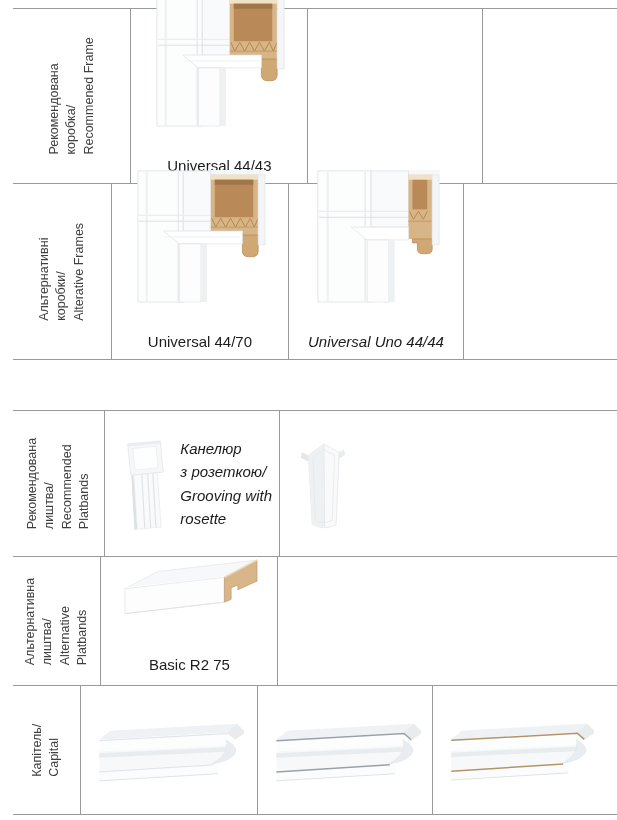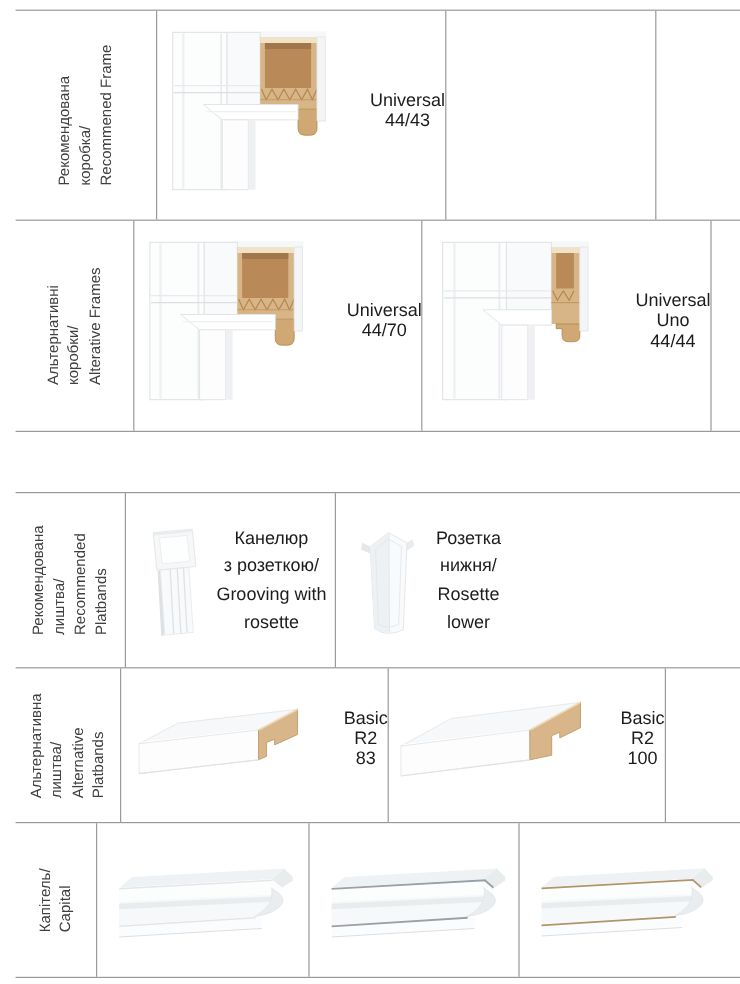--- a/index.html
+++ b/index.html
@@ -7,32 +7,32 @@
     width:617px;height:820px;position:relative;background:#ffffff;
     font-family:"Liberation Sans", sans-serif;color:#1c1c1c;overflow:hidden;
   }
   .tbl{position:absolute;left:13px;width:604px;border-top:1px solid #97999b;}
   .tbl-frames{top:8px;}
   .tbl-platbands{top:410px;}
   .row{display:flex;border-bottom:1px solid #97999b;}
   .c{box-sizing:border-box;position:relative;}
   .c-label{flex:0 0 68px;border-right:1px solid #97999b;display:flex;align-items:center;justify-content:center;overflow:visible;}
   .c1{flex:0 0 177px;border-right:1px solid #97999b;}
-  .c2{flex:0 0 175px;border-right:1px solid #97999b;}
+  .c2{flex:0 0 175px;border-right:1px solid #97999b;font-style:italic;}
   .c3{flex:1 1 auto;}
   .vlabel{
     flex:0 0 auto;width:max-content;transform:rotate(-90deg);
     font-size:12.5px;line-height:1.38;color:#3f3f3f;white-space:pre-line;text-align:left;
   }
-  .stack{height:100%;display:flex;align-items:center;justify-content:flex-end;padding-bottom:9px;box-sizing:border-box;gap:27px;}
+  .stack{height:100%;display:flex;flex-direction:column;align-items:center;justify-content:flex-end;padding-bottom:9px;box-sizing:border-box;gap:27px;}
   .stack .imgwrap{flex:1 1 auto;display:flex;align-items:center;justify-content:center;}
   .cap{font-size:15px;color:#1c1c1c;white-space:pre-line;}
   .cap-center{text-align:center;}
   .side{height:100%;display:flex;align-items:center;padding-left:16px;box-sizing:border-box;}
-  .side .cap{margin-left:13px;line-height:1.55;text-align:center;}
+  .side .cap{margin-left:13px;line-height:1.55;text-align:left;}
   .capitalwrap{height:100%;display:flex;align-items:center;padding-left:13px;box-sizing:border-box;}
   svg{display:block;}
   .trim-plain{stroke:#e3e6e9;stroke-width:1.4;fill:none;}
   .trim-silver{stroke:#9aa1a6;stroke-width:1.7;fill:none;}
   .trim-gold{stroke:#b2946a;stroke-width:1.7;fill:none;}
 </style>
 </head>
 <body>
 
 <div class="tbl tbl-frames">
@@ -169,24 +169,20 @@
     <div class="c c3">
       <div class="side">
         <svg width="54" height="120" viewBox="0 0 70 122">
           <polygon points="8,20 16,24 17,32 6,27" fill="#e3e7ea"></polygon>
           <polygon points="62,16 54,21 55,29 64,23" fill="#e9edef"></polygon>
           <path d="M16,24 L36,9 L56,20 L52,114 Q35,122 21,113 Z" fill="#f9fafb" stroke="#dfe2e5" stroke-width="0.9"></path>
           <path d="M16,24 L36,9 L37,117 Q28,117 21,113 Z" fill="#eef1f3"></path>
           <line x1="36.5" y1="10" x2="37" y2="116" stroke="#e2e5e8" stroke-width="1"></line>
           <path d="M22,27 L36,16 L50,24 L47,108 Q35,114 25,108 Z" fill="none" stroke="#e4e7ea" stroke-width="1"></path>
         </svg>
-        <div class="cap">Розетка
-нижня/
-Rosette
-lower</div>
       </div>
     </div>
   </div>
 
   <div class="row" style="height:128px;">
     <div class="c c-label">
       <div class="vlabel">Альтернативна
 лиштва/
 Alternative
 Platbands</div>
@@ -196,36 +192,21 @@
         <div class="imgwrap">
           <svg width="158" height="90" viewBox="0 0 158 94">
             <polygon points="12,52 46,34 150,22 116,40" fill="#f6f8f9" stroke="#e1e4e6" stroke-width="0.7"></polygon>
             <line x1="14" y1="51" x2="117" y2="39.5" stroke="#ffffff" stroke-width="1.2"></line>
             <polygon points="12,52 116,40 116,66 12,78" fill="#fdfdfe" stroke="#e1e4e6" stroke-width="0.7"></polygon>
             <polygon points="116,40 150,22 150,44 130,53 130,48 123,51 123,63 116,66" fill="#d9b68a" stroke="#bd9464" stroke-width="0.7"></polygon>
             <line x1="116" y1="40" x2="150" y2="22" stroke="#efdcbb" stroke-width="1.4"></line>
             <line x1="12" y1="78" x2="116" y2="66" stroke="#e0e3e6" stroke-width="1"></line>
           </svg>
         </div>
-        <div class="cap cap-center">Basic R2 83</div>
-      </div>
-    </div>
-    <div class="c c2">
-      <div class="stack" style="padding-bottom:12px;">
-        <div class="imgwrap">
-          <svg width="166" height="94" viewBox="0 0 168 98">
-            <polygon points="8,56 52,32 164,18 120,42" fill="#f6f8f9" stroke="#e1e4e6" stroke-width="0.7"></polygon>
-            <line x1="10" y1="55" x2="121" y2="41.5" stroke="#ffffff" stroke-width="1.2"></line>
-            <polygon points="8,56 120,42 120,68 8,82" fill="#fdfdfe" stroke="#e1e4e6" stroke-width="0.7"></polygon>
-            <polygon points="120,42 164,18 164,40 146,49 146,44 139,47 139,64 120,68" fill="#d9b68a" stroke="#bd9464" stroke-width="0.7"></polygon>
-            <line x1="120" y1="42" x2="164" y2="18" stroke="#efdcbb" stroke-width="1.4"></line>
-            <line x1="8" y1="82" x2="120" y2="68" stroke="#e0e3e6" stroke-width="1"></line>
-          </svg>
-        </div>
-        <div class="cap cap-center">Basic R2 100</div>
+        <div class="cap cap-center">Basic R2 75</div>
       </div>
     </div>
   </div>
 
   <div class="row" style="height:128px;">
     <div class="c c-label">
       <div class="vlabel">Капітель/
 Capital</div>
     </div>
     <div class="c c1">

